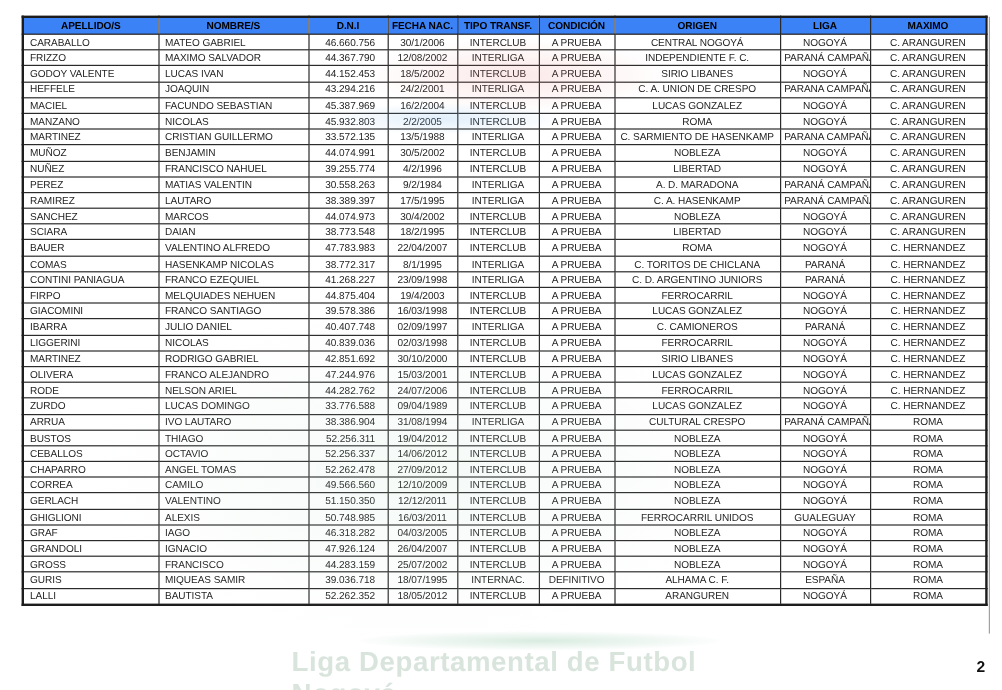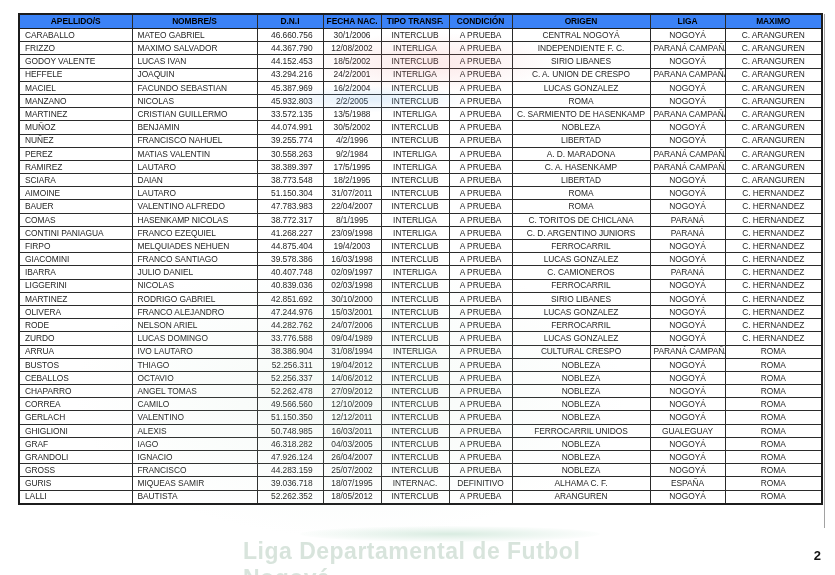--- a/index.html
+++ b/index.html
@@ -215,40 +215,40 @@
           <td class="al">LAUTARO</td>
           <td class="ar">38.389.397</td>
           <td>17/5/1995</td>
           <td>INTERLIGA</td>
           <td>A PRUEBA</td>
           <td>C. A. HASENKAMP</td>
           <td>PARANÁ CAMPAÑA</td>
           <td>C. ARANGUREN</td>
         </tr>
         <tr>
+          <td class="al">SANCHEZ</td>
+          <td class="al">MARCOS</td>
+          <td class="ar">44.074.973</td>
+          <td>30/4/2002</td>
+          <td>INTERCLUB</td>
+          <td>A PRUEBA</td>
+          <td>NOBLEZA</td>
+          <td>NOGOYÁ</td>
+          <td>C. ARANGUREN</td>
+        </tr>
+        <tr>
           <td class="al">SCIARA</td>
           <td class="al">DAIAN</td>
           <td class="ar">38.773.548</td>
           <td>18/2/1995</td>
           <td>INTERCLUB</td>
           <td>A PRUEBA</td>
           <td>LIBERTAD</td>
           <td>NOGOYÁ</td>
           <td>C. ARANGUREN</td>
-        </tr>
-        <tr>
-          <td class="al">AIMOINE</td>
-          <td class="al">LAUTARO</td>
-          <td class="ar">51.150.304</td>
-          <td>31/07/2011</td>
-          <td>INTERCLUB</td>
-          <td>A PRUEBA</td>
-          <td>ROMA</td>
-          <td>NOGOYÁ</td>
-          <td>C. HERNANDEZ</td>
         </tr>
         <tr>
           <td class="al">BAUER</td>
           <td class="al">VALENTINO ALFREDO</td>
           <td class="ar">47.783.983</td>
           <td>22/04/2007</td>
           <td>INTERCLUB</td>
           <td>A PRUEBA</td>
           <td>ROMA</td>
           <td>NOGOYÁ</td>

